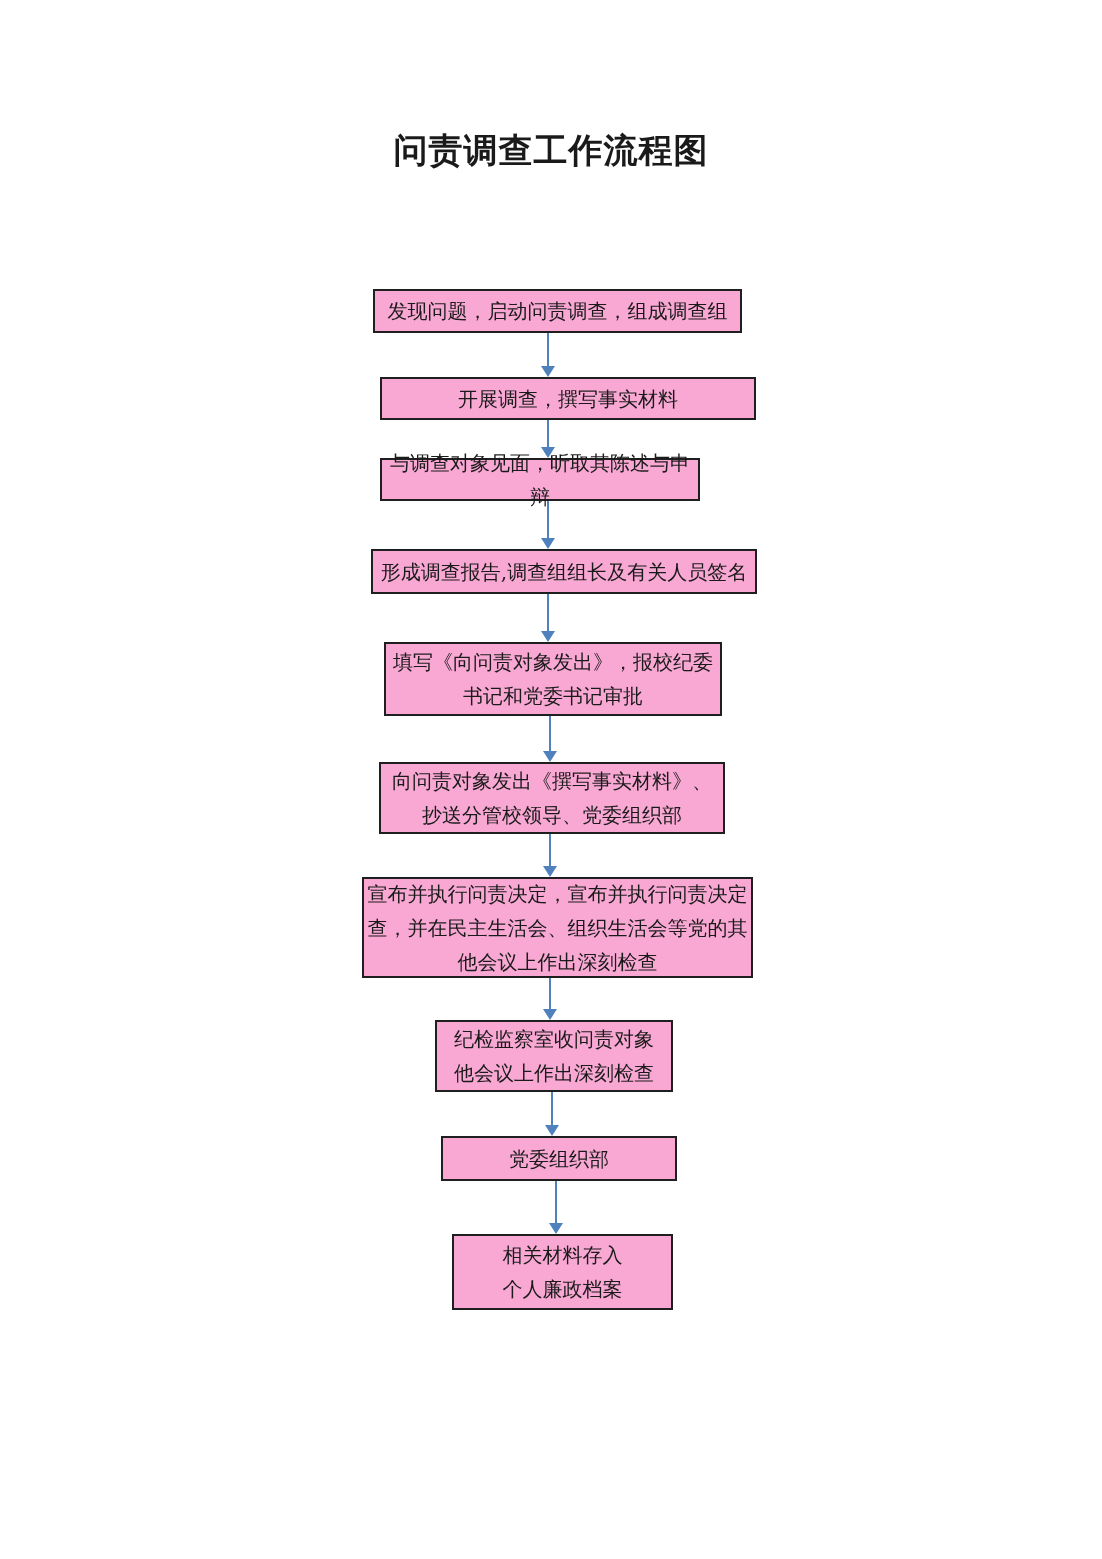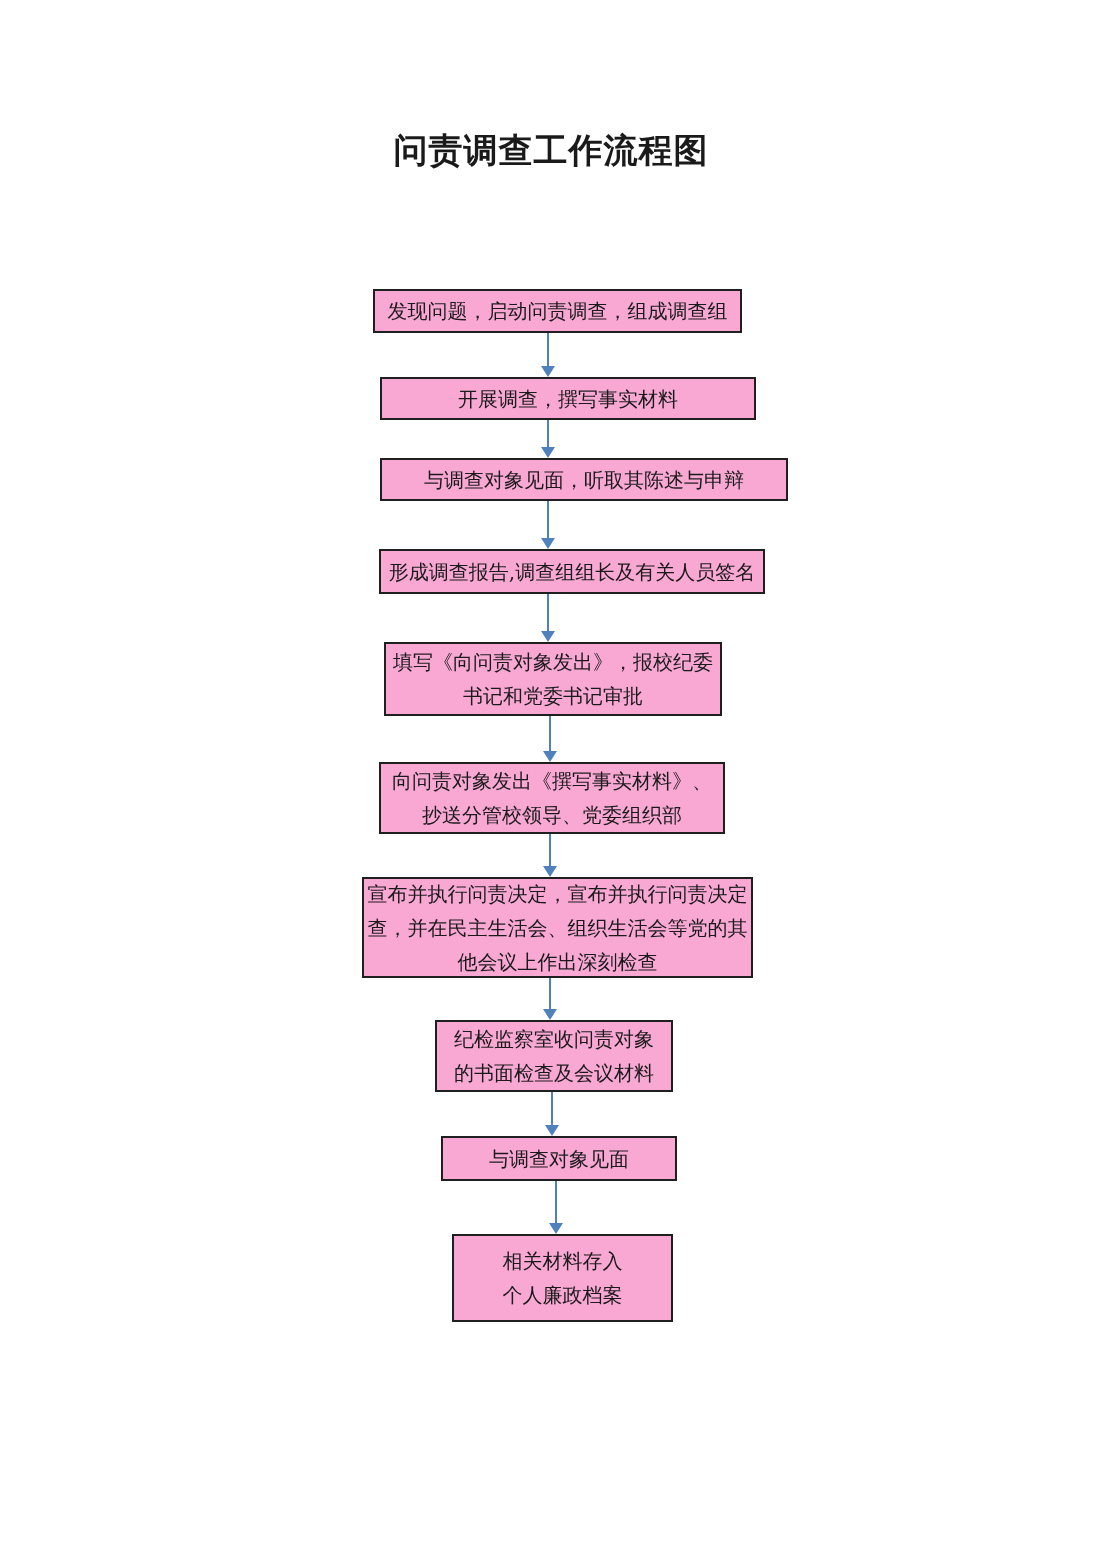--- a/index.html
+++ b/index.html
@@ -41,28 +41,28 @@
     width: 100%;
     text-align: center;
     font-size: 20px;
     line-height: 34px;
     white-space: pre-line;
     color: var(--color-text, #1a1a1a);
   }
   
   .b1  { left: 373px; top: 289px;  width: 369px; height: 44px;  }
   .b2  { left: 380px; top: 377px;  width: 376px; height: 43px;  }
-  .b3  { left: 380px; top: 458px;  width: 408px; height: 43px;  }
-  .b4  { left: 379px; top: 549px;  width: 386px; height: 45px;  }
+  .b3  { left: 380px; top: 458px;  width: 320px; height: 43px;  }
+  .b4  { left: 371px; top: 549px;  width: 386px; height: 45px;  }
   .b5  { left: 384px; top: 642px;  width: 338px; height: 74px;  }
   .b6  { left: 379px; top: 762px;  width: 346px; height: 72px;  }
   .b7  { left: 362px; top: 877px;  width: 391px; height: 101px; }
   .b8  { left: 435px; top: 1020px; width: 238px; height: 72px;  }
   .b9  { left: 441px; top: 1136px; width: 236px; height: 45px;  }
-  .b10 { left: 452px; top: 1234px; width: 221px; height: 88px;  }
+  .b10 { left: 452px; top: 1234px; width: 221px; height: 76px;  }
 
   .flow-arrow {
     position: absolute;
     width: 14px;
     display: flex;
     flex-direction: column;
     align-items: center;
   }
   .flow-arrow .shaft {
     width: 2px;
@@ -151,29 +151,29 @@
 查，并在民主生活会、组织生活会等党的其
 他会议上作出深刻检查</div>
     </div>
     <div class="flow-arrow a7">
       <span class="shaft"></span>
       <span class="head"></span>
     </div>
 
     <div class="flow-box b8">
       <div class="label">纪检监察室收问责对象
-的书面检查及会议材料</div>
+他会议上作出深刻检查</div>
     </div>
     <div class="flow-arrow a8">
       <span class="shaft"></span>
       <span class="head"></span>
     </div>
 
     <div class="flow-box b9">
-      <div class="label">与调查对象见面</div>
+      <div class="label">党委组织部</div>
     </div>
     <div class="flow-arrow a9">
       <span class="shaft"></span>
       <span class="head"></span>
     </div>
 
     <div class="flow-box b10">
       <div class="label">相关材料存入
 个人廉政档案</div>
     </div>

